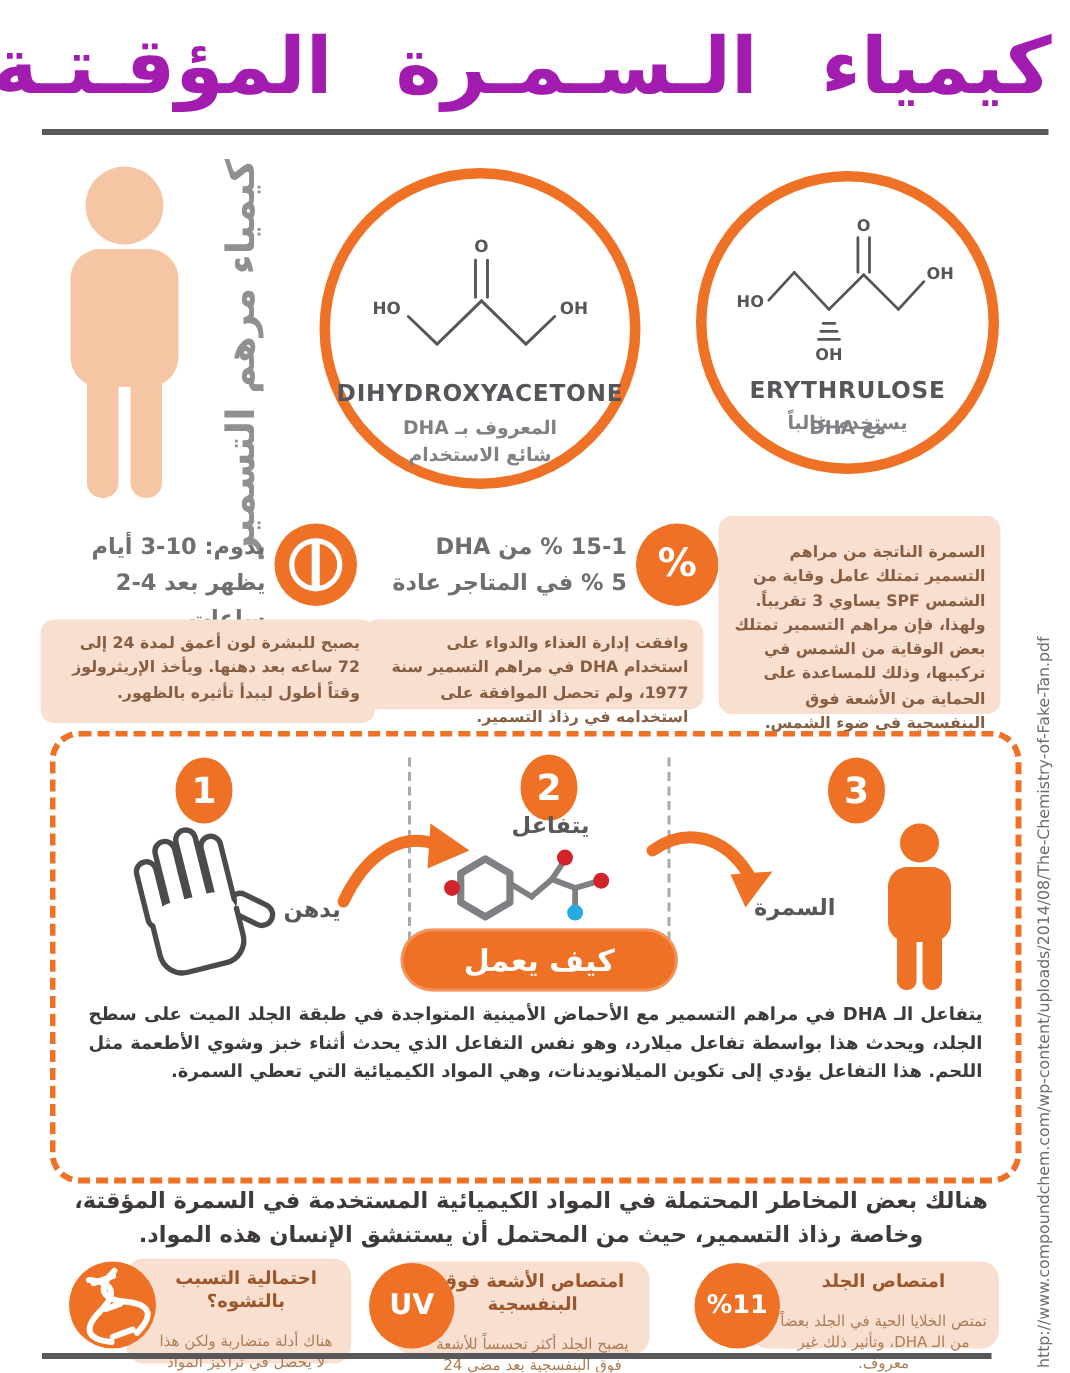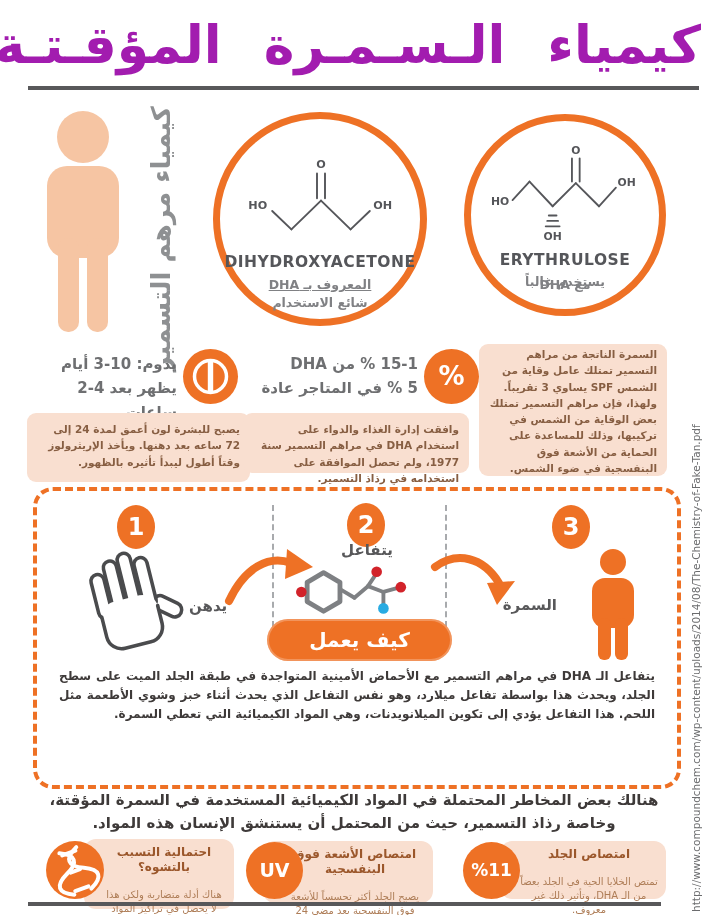--- a/index.html
+++ b/index.html
@@ -83,21 +83,21 @@
       <line x1="90" y1="23" x2="90" y2="54"></line>
         <line x1="100" y1="23" x2="100" y2="54"></line>
       <line x1="95" y1="57" x2="58" y2="93"></line>
         <line x1="58" y1="93" x2="34" y2="70"></line>
       <line x1="95" y1="57" x2="132" y2="93"></line>
         <line x1="132" y1="93" x2="156" y2="70"></line>
       <text x="16" y="68" text-anchor="middle">HO</text>
       <text x="172" y="68" text-anchor="middle">OH</text>
     </svg>
     <div class="abs mol-name" style="top:134px;">DIHYDROXYACETONE</div>
-    <div class="abs mol-sub" style="top:158px;text-decoration:underline;">المعروف بـ DHA</div>
+    <div class="abs mol-sub" style="top:158px;">المعروف بـ DHA</div>
     <div class="abs mol-sub" style="top:176px;">شائع الاستخدام</div>
   </div>
 
   <div class="abs mol-circle c2">
     <svg class="abs struct" style="left:0px;top:22px;width:188px;height:108px;" viewBox="0 0 200 140">
       <text x="114" y="14" text-anchor="middle">O</text>
       <line x1="109" y1="20" x2="109" y2="50"></line>
         <line x1="119" y1="20" x2="119" y2="50"></line>
       <line x1="32" y1="74" x2="54" y2="50"></line>
         <line x1="54" y1="50" x2="84" y2="82"></line>
@@ -128,21 +128,21 @@
   </div>
   <div class="abs note" style="left:27px;top:413px;width:223px;height:69px;text-align:right;">يصبح للبشرة لون أعمق لمدة 24 إلى 72 ساعه بعد دهنها. ويأخذ الإريثرولوز وقتاً أطول ليبدأ تأثيره بالظهور.</div>
 
   <div class="abs stat-circle" style="left:424px;top:349px;font-size:26px;line-height:55px;">%</div>
   <div class="abs stat-lines" style="left:252px;top:352px;width:166px;">
     <div>15-1 % من DHA</div>
     <div>5 % في المتاجر عادة</div>
   </div>
   <div class="abs note" style="left:243px;top:413px;width:226px;height:60px;">وافقت إدارة الغذاء والدواء على استخدام DHA في مراهم التسمير سنة 1977، ولم تحصل الموافقة على استخدامه في رذاذ التسمير.</div>
 
-  <div class="abs note" style="left:479px;top:344px;width:188px;height:132px;padding-top:2px;">السمرة الناتجة من مراهم التسمير تمتلك عامل وقاية من الشمس SPF يساوي 3 تقريباً. ولهذا، فإن مراهم التسمير تمتلك بعض الوقاية من الشمس في تركيبها، وذلك للمساعدة على الحماية من الأشعة فوق البنفسجية في ضوء الشمس.</div>
+  <div class="abs note" style="left:479px;top:344px;width:188px;height:132px;padding-top:16px;">السمرة الناتجة من مراهم التسمير تمتلك عامل وقاية من الشمس SPF يساوي 3 تقريباً. ولهذا، فإن مراهم التسمير تمتلك بعض الوقاية من الشمس في تركيبها، وذلك للمساعدة على الحماية من الأشعة فوق البنفسجية في ضوء الشمس.</div>
 
   <div class="abs howbox">
     <div class="abs sep" style="left:235px;"></div>
     <div class="abs sep" style="left:408px;"></div>
 
     <div class="abs stepnum" style="left:80px;top:14px;">1</div>
     <svg class="abs" style="left:36px;top:58px;width:114px;height:110px;" viewBox="0 0 112 108">
       <g transform="rotate(-14 56 54)" fill="#fff" stroke="#4A4B4D" stroke-width="3.5" stroke-linejoin="round" stroke-linecap="round">
         <rect x="84" y="50" width="30" height="14" rx="7" transform="rotate(40 84 50)"></rect>
         <rect x="24" y="18" width="13" height="44" rx="6.5"></rect>

